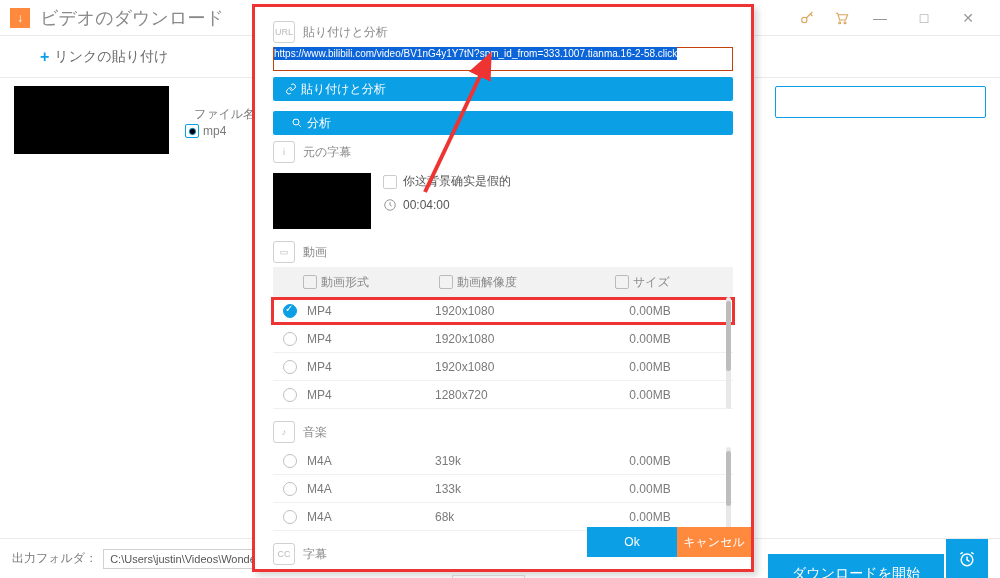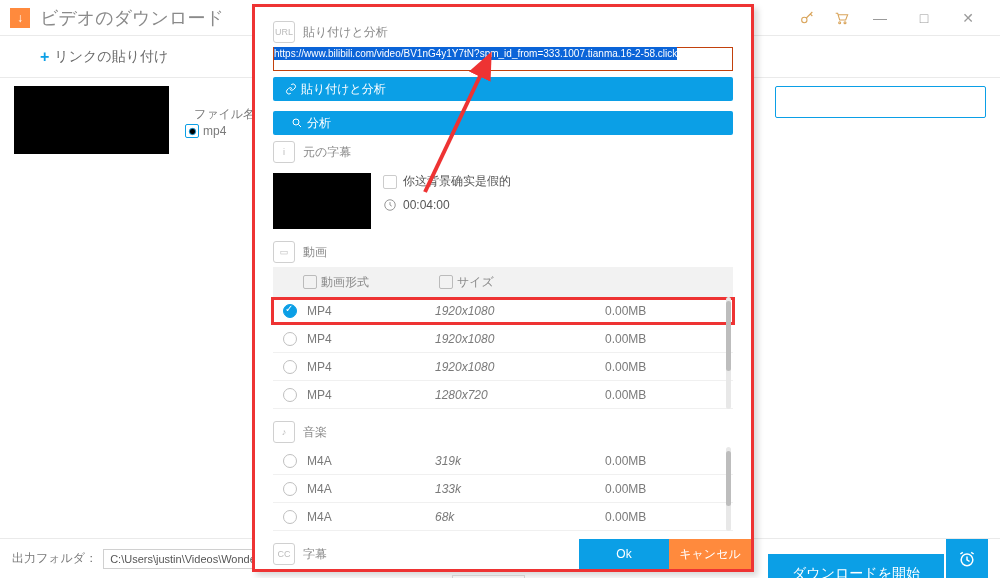--- a/index.html
+++ b/index.html
@@ -68,39 +68,39 @@
   .th-cell .ci { width:14px; height:14px; border:1px solid #bbb; border-radius:2px; }
   .col1 { width:150px; padding-left:20px; }
   .col2 { width:170px; }
   .col3 { width:90px; text-align:right; }
 
   .tbl-row { height:28px; display:flex; align-items:center; font-size:12px; color:#7a7a7a; border-bottom:1px solid #f0f0f0; padding:0 10px; }
   .tbl-row .radio { width:14px; height:14px; border:1.5px solid #bfbfbf; border-radius:50%; margin-right:10px; position:relative; }
   .tbl-row .radio.checked { border-color:#0b9fe6; background:#0b9fe6; }
   .tbl-row .radio.checked::after { content:"✓"; color:#fff; font-size:10px; position:absolute; left:1px; top:-2px; }
   .tbl-row .c1 { width:128px; }
-  .tbl-row .c2 { width:170px;font-style:italic; }
-  .tbl-row .c3 { width:90px; text-align:left; }
+  .tbl-row .c2 { width:170px; }
+  .tbl-row .c3 { width:90px; text-align:center; }
 
   .video-rows { position:relative; }
   .video-rows .hl { position:absolute; left:-2px; right:-2px; top:0; height:28px; border:3px solid #e33; pointer-events:none; }
   .scrollbar { position:absolute; right:2px; top:0; width:5px; height:100%; background:#e8e8e8; border-radius:3px; }
   .scrollbar .thumb { position:absolute; left:0; width:5px; background:#bdbdbd; border-radius:3px; }
 
   .section-gap { height:6px; }
 
   .subs { display:flex; align-items:center; gap:34px; padding:6px 26px; font-size:14px; color:#9a9a9a; }
   .subs .chk { width:13px; height:13px; border:1px solid #c0c0c0; margin-right:6px; display:inline-block; vertical-align:-2px; }
   .subs .lang-sel { border:1px solid #d0d0d0; padding:2px 24px 2px 8px; color:#aaa; position:relative; display:inline-block; }
   .subs .lang-sel::after { content:"▾"; position:absolute; right:6px; color:#bbb; }
 
   
-  .modal-bottom { position:absolute; bottom:0; left:0; right:0; height:30px; display:flex; justify-content:flex-end;margin-left:24px; }
+  .modal-bottom { position:absolute; bottom:12px; left:0; right:0; height:30px; display:flex; justify-content:flex-end;margin-left:24px; }
   .mb-ok { background:#0b9fe6; color:#fff; width:90px; display:flex; align-items:center; justify-content:center; font-size:12px; }
-  .mb-cancel { background:#ff8a3d; color:#fff; width:82px; display:flex; align-items:center; justify-content:center; font-size:12px; }
+  .mb-cancel { background:#ff8a3d; color:#fff; width:74px; display:flex; align-items:center; justify-content:center; font-size:12px; }
 </style>
 </head>
 <body>
 
 <div class="titlebar">
   <div class="logo">↓</div>
   <div class="app-title">ビデオのダウンロード</div>
   <div class="spacer"></div>
   <div class="icon-btn">
     <svg width="16" height="16" viewBox="0 0 24 24" stroke-width="1.6">
@@ -204,20 +204,24 @@
     <div class="section-gap"></div>
     <div class="row-hdr">
       <div class="hicon">▭</div>
       <span>動画</span>
     </div>
     <div class="th-row">
       <div class="th-cell col1">
           <span class="ci"></span>
           <span>動画形式</span>
         </div>
+      <div class="th-cell col2">
+          <span class="ci"></span>
+          <span>動画解像度</span>
+        </div>
       <div class="th-cell col3">
           <span class="ci"></span>
           <span>サイズ</span>
         </div>
     </div>
     <div class="video-rows" id="video-rows">
       <div class="hl"></div>
       <div class="scrollbar">
           <div class="thumb" style="top:4px;height:70px"></div>
         </div>

